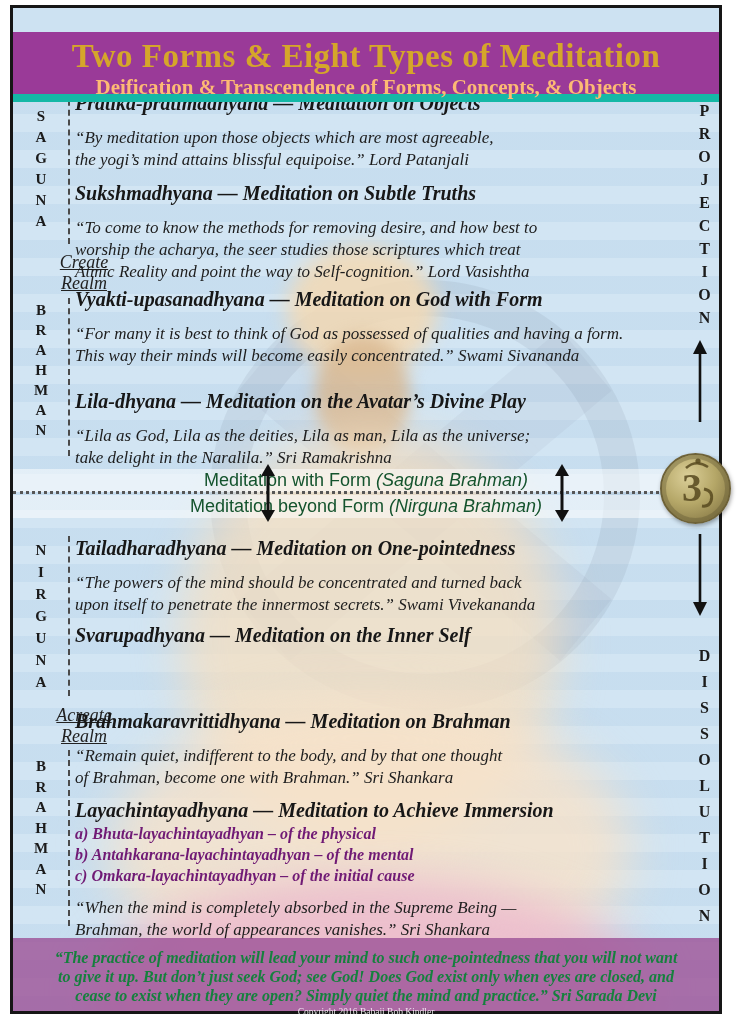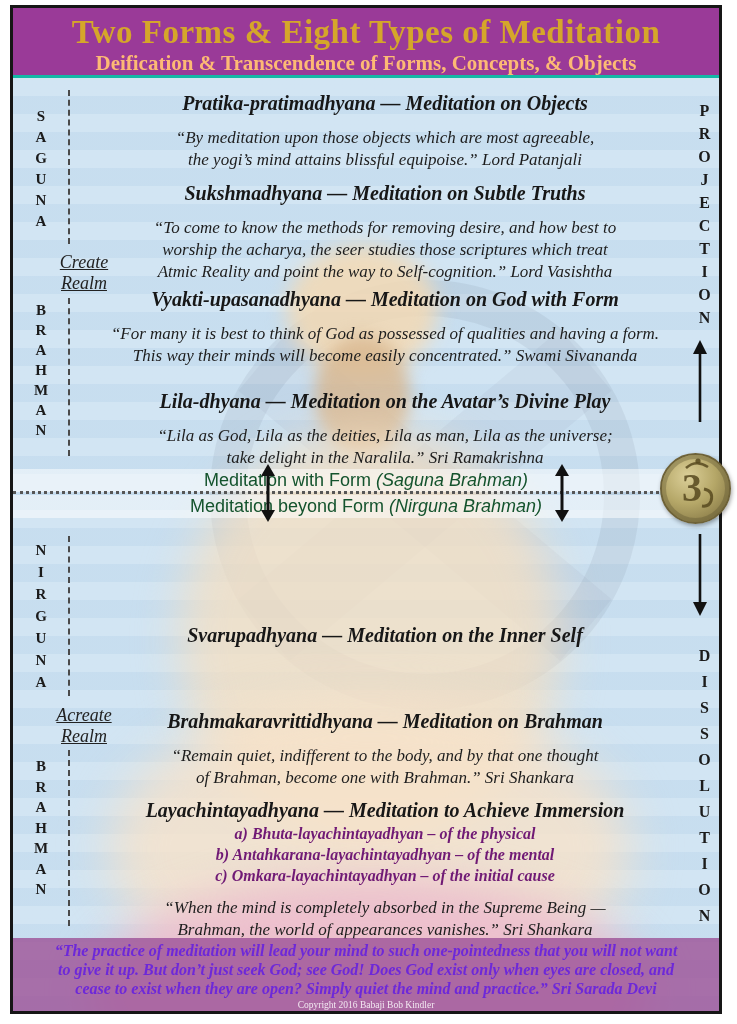--- a/index.html
+++ b/index.html
@@ -5,42 +5,42 @@
   * { margin:0; padding:0; box-sizing:border-box; }
   html,body { background:#ffffff; }
   body { font-family:"Liberation Serif", serif; }
   #page { position:relative; width:737px; height:1024px; background:#ffffff; overflow:hidden; }
 
   
   #frame { position:absolute; left:10px; top:5px; width:712px; height:1009px;
            border:3px solid #161616; background:#cde2f2; }
 
   
-  .head { position:relative; height:70px; border-bottom:3px solid #14b8a6;
-          background:#9a3a98; text-align:center; z-index:6; }
+  .head { position:relative; height:70px; border-bottom:8px solid #14b8a6;
+          background:#9a3a98; text-align:center; z-index:6;margin-top:24px; }
   .head .title { color:#d5a62a; font-weight:bold; font-size:33px; line-height:38px; padding-top:5px; letter-spacing:0.5px; }
   .head .subtitle { color:#fdba74; font-weight:bold; font-size:21px; line-height:25px; }
 
   
   .wm { position:absolute; left:0; top:70px; width:706px; height:933px; overflow:hidden; z-index:0; }
   .blob { position:absolute; border-radius:50%; }
   .turban { left:274px; top:167px; width:150px; height:130px; background:rgba(243,217,180,0.85); filter:blur(10px); }
   .face   { left:302px; top:257px; width:95px;  height:120px; background:rgba(216,182,142,0.8);  filter:blur(8px); }
   .robe   { left:167px; top:352px; width:380px; height:420px; background:rgba(245,223,192,0.75); filter:blur(22px); }
   .robe2  { left:97px;  top:622px; width:520px; height:300px; background:rgba(247,226,201,0.8);  filter:blur(24px); }
   .pink   { left:77px;  top:800px; width:560px; height:230px; background:rgba(236,186,205,0.85); filter:blur(20px); }
   .ring   { position:absolute; left:197px; top:202px; width:430px; height:430px; border-radius:50%;
             border:36px solid rgba(95,110,130,0.10); }
   .bar    { position:absolute; left:202px; top:377px; width:420px; height:80px; background:rgba(95,110,130,0.06); }
   .bar.b1 { transform:rotate(40deg); } .bar.b2 { transform:rotate(-40deg); }
   .stripes{ position:absolute; left:0; top:70px; width:706px; height:933px; z-index:0;
             background:repeating-linear-gradient(180deg, rgba(255,255,255,0.10) 0 18px, rgba(150,185,215,0.10) 18px 36px); }
 
   
-  .block { position:absolute; left:62px; width:620px; text-align:center; z-index:2; }
+  .block { position:absolute; left:62px; width:620px; z-index:2; }
   .btitle { font-size:20px; font-weight:bold; font-style:italic; color:#171717; line-height:26px; }
   .bquote { font-size:17px; font-style:italic; color:#1d1d1d; line-height:22px; white-space:pre-line; margin-top:11px; }
   .subitem { font-size:16px; font-weight:bold; font-style:italic; color:#701a75; line-height:21px; }
 
   
   .vword { position:absolute; writing-mode:vertical-rl; text-orientation:upright;
            font-family:"Liberation Serif", serif; font-weight:bold; font-size:15px; color:#1b1b1b; z-index:2; }
   .realm { position:absolute; left:28px; width:86px; text-align:center; font-style:italic;
            font-size:18px; line-height:21px; color:#222; white-space:pre-line; z-index:2;text-decoration:underline; }
   .dash  { position:absolute; left:55px; width:0; border-left:2px dashed #4a4a4a; z-index:1; }
@@ -54,22 +54,22 @@
   .arrow { position:absolute; z-index:3; }
 
   
   .coin { position:absolute; left:647px; top:445px; width:71px; height:71px; border-radius:50%; z-index:5;
           background:radial-gradient(circle at 38% 32%, #dbcf98, #b5a768 45%, #8c7e4a 80%, #6f6339);
           border:2px solid #6e6238; box-shadow:inset 0 0 0 4px rgba(90,80,45,0.35), 1px 2px 4px rgba(0,0,0,0.35); }
 
   
   .footer { position:absolute; left:0; top:930px; width:706px; height:73px;
             background:rgba(158,84,152,0.82); z-index:4; text-align:center; }
-  .fquote { color:#6d28d9; font-weight:bold; font-style:italic; font-size:16px; line-height:19px;
-            white-space:pre-line; padding-top:3px; }
+  .fquote { color:#15803d; font-weight:bold; font-style:italic; font-size:16px; line-height:19px;
+            white-space:pre-line; padding-top:10px; }
   .fcopy  { color:rgba(255,255,255,0.85); font-size:9.5px; line-height:12px; margin-top:1px; }
 </style>
 </head>
 <body>
 
 <div id="page">
   <div id="frame">
 
     <div class="head">
       <div class="title">Two Forms &amp; Eight Types of Meditation</div>
@@ -153,20 +153,25 @@
     </svg>
     <div class="coin">
       <svg width="67" height="67" viewBox="0 0 67 67">
         <text x="20" y="46" font-family="Liberation Serif, serif" font-size="40" font-weight="bold" fill="#57491f" opacity="0.85">3</text>
         <path d="M42,34 q10,2 7,12 q-2,6 -9,5" stroke="#57491f" stroke-width="3" fill="none" opacity="0.85"></path>
         <path d="M24,13 q10,-9 22,-1" stroke="#57491f" stroke-width="2.6" fill="none" opacity="0.85"></path>
         <circle cx="36" cy="6" r="2.6" fill="#57491f" opacity="0.85"></circle>
       </svg>
     </div>
 
+    <section class="block" style="top:527px;">
+      <h2 class="btitle">Tailadharadhyana — Meditation on One-pointedness</h2>
+      <p class="bquote">“The powers of the mind should be concentrated and turned back
+upon itself to penetrate the innermost secrets.”   Swami Vivekananda</p>
+    </section>
     <section class="block" style="top:614px;">
       <h2 class="btitle">Svarupadhyana — Meditation on the Inner Self</h2>
     </section>
     <section class="block" style="top:700px;">
       <h2 class="btitle">Brahmakaravrittidhyana — Meditation on Brahman</h2>
       <p class="bquote">“Remain quiet, indifferent to the body, and by that one thought
 of Brahman, become one with Brahman.”  Sri Shankara</p>
     </section>
     <section class="block" style="top:789px;">
       <h2 class="btitle">Layachintayadhyana — Meditation to Achieve Immersion</h2>

